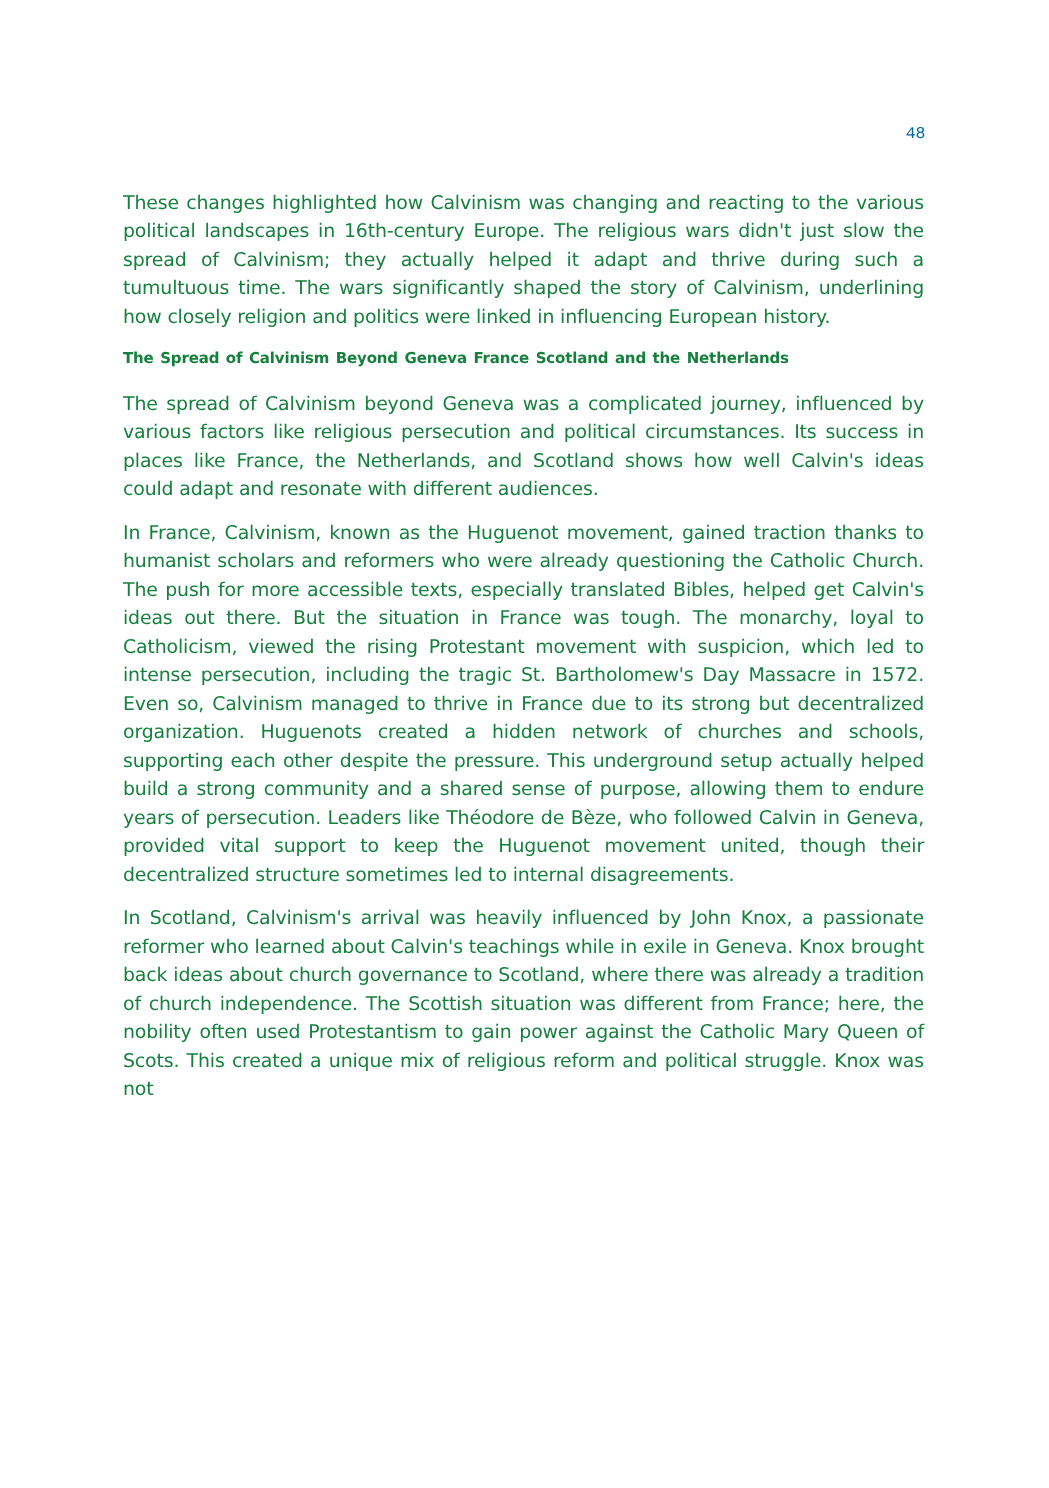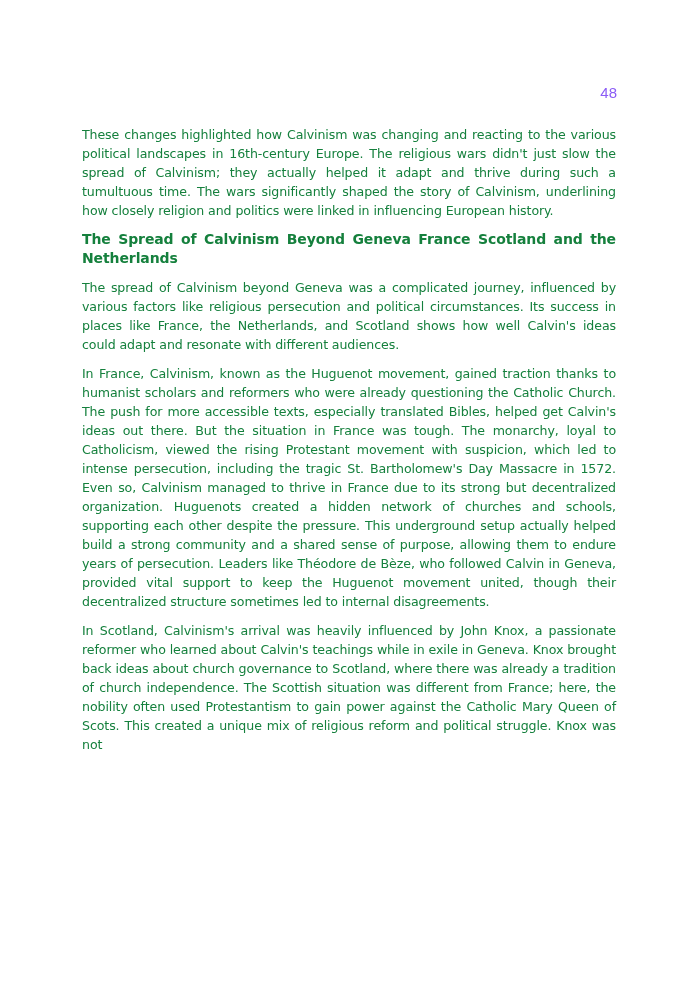--- a/index.html
+++ b/index.html
@@ -1,28 +1,28 @@
 <!DOCTYPE html>
 <html><head>
 <meta charset="utf-8">
 <style>
   html, body { margin: 0; padding: 0; background: #ffffff; }
   body { width: 699px; height: 992px; position: relative; overflow: hidden; }
   .page-number {
     position: absolute; top: 84px; right: 82px;
-    font-family: Liberation Sans, sans-serif; font-size: 15px; color: #8b5cf6;
+    font-family: Liberation Mono, monospace; font-size: 11px; color: #0369a1;
   }
   .content {
     position: absolute; left: 82px; top: 125px; width: 534px;
     font-family: "DejaVu Sans", sans-serif; font-size: 12.6px; line-height: 19px;
     color: #15803d; text-align: justify; letter-spacing: -0.1px;
   }
   .content p { margin: 0 0 10px 0; }
   .content h2 {
-    margin: 0 0 10px 0; font-size: 14px; font-weight: bold; line-height: 19px;
+    margin: 0 0 10px 0; font-size: 10px; font-weight: bold; line-height: 19px;
     word-spacing: 1px;
   }
 </style>
 </head>
 <body>
 
 <div class="page-number">48</div>
 
 <div class="content">
   <p>These changes highlighted how Calvinism was changing and reacting to the various political landscapes in 16th-century Europe. The religious wars didn't just slow the spread of Calvinism; they actually helped it adapt and thrive during such a tumultuous time. The wars significantly shaped the story of Calvinism, underlining how closely religion and politics were linked in influencing European history.</p>

